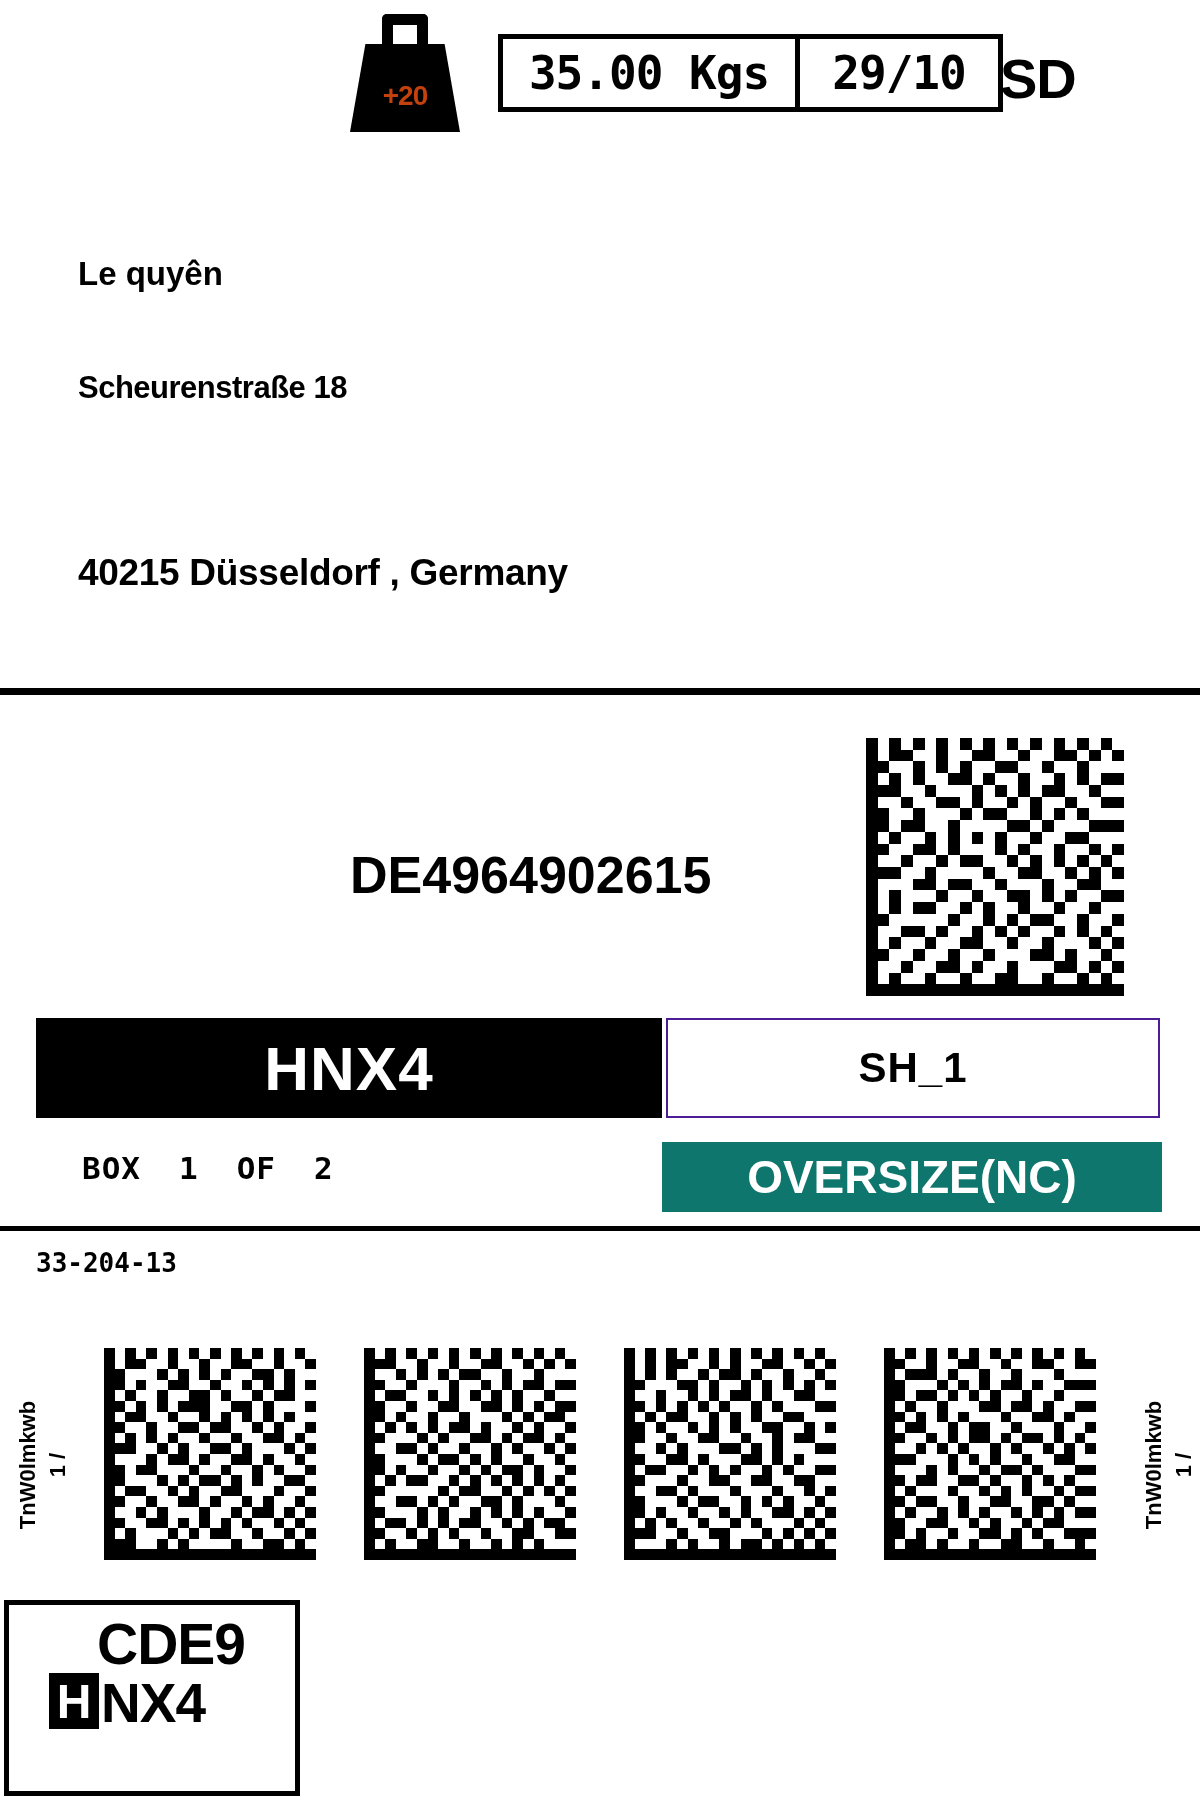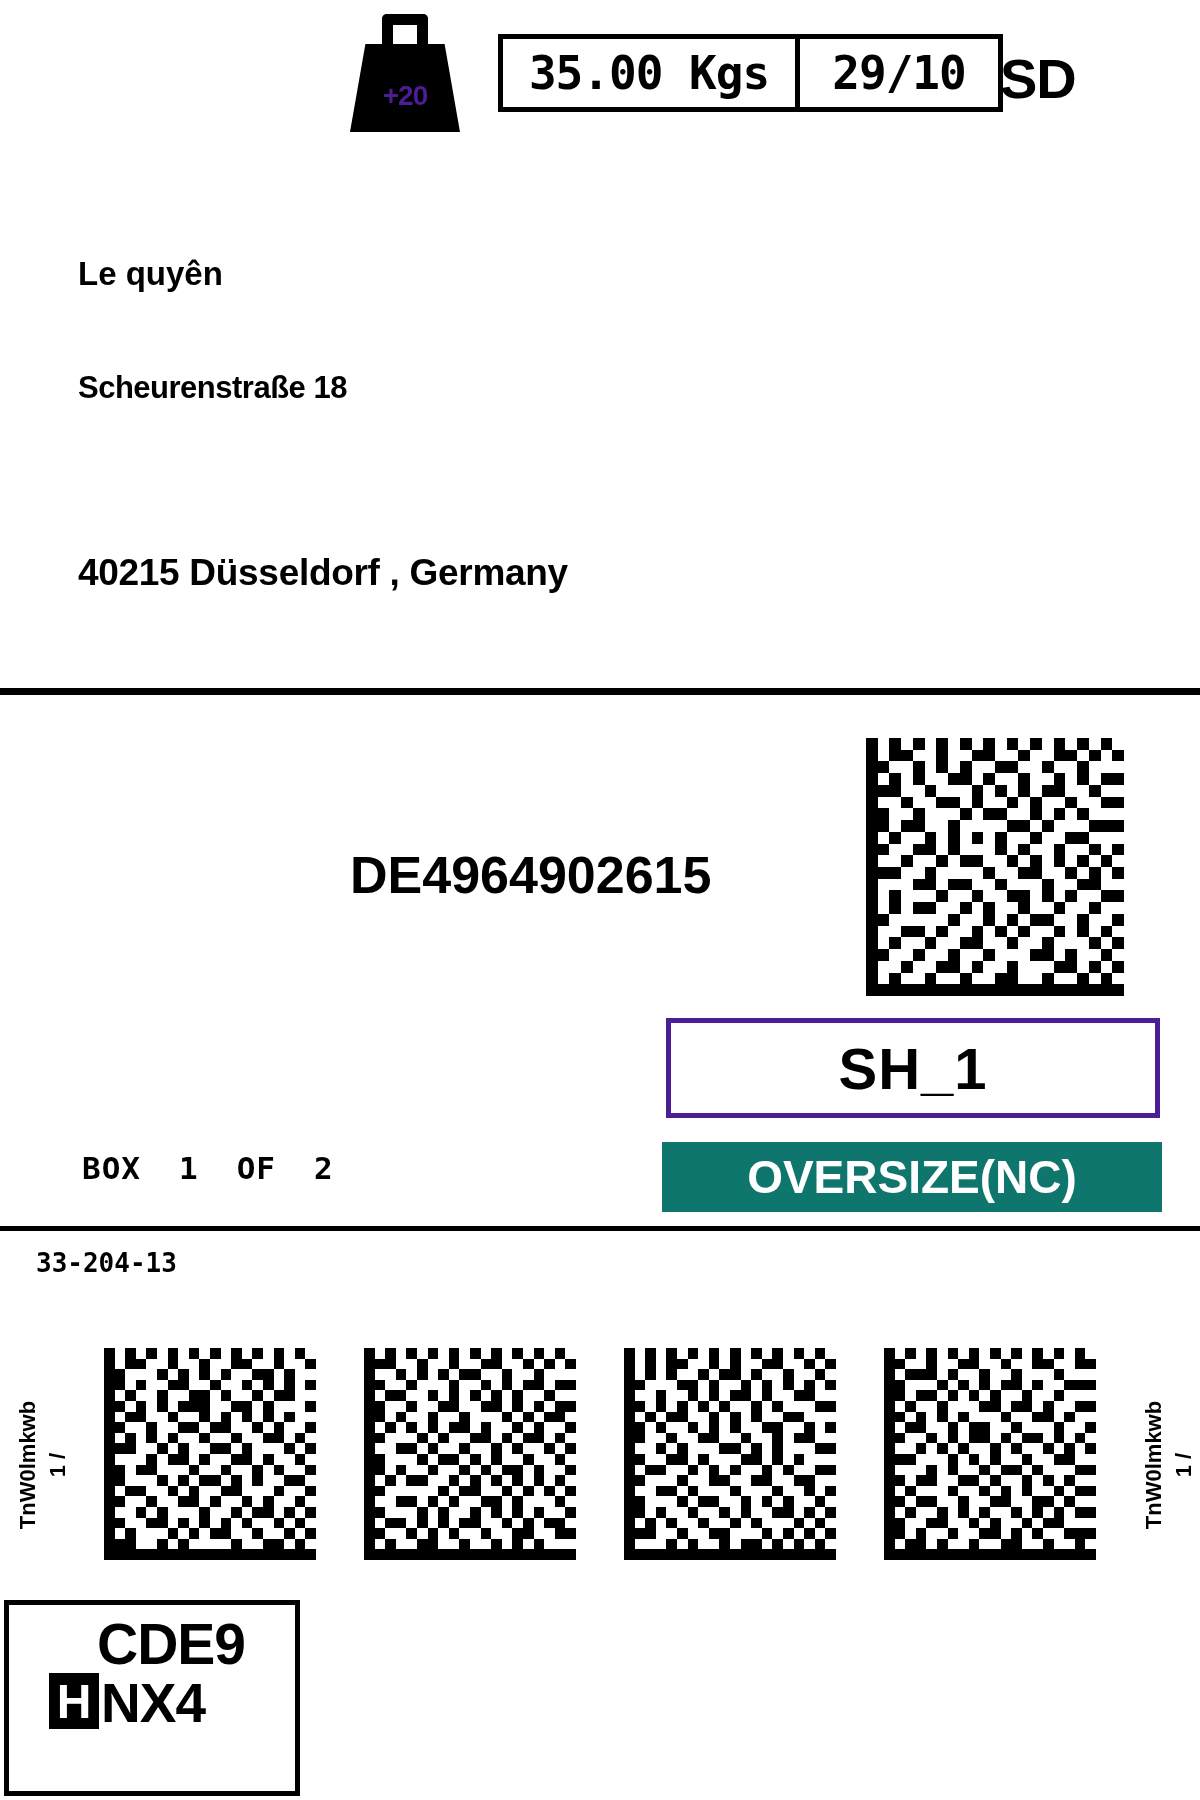--- a/index.html
+++ b/index.html
@@ -66,21 +66,21 @@
     height: 88px;
     background: #000;
     clip-path: polygon(14% 0%, 86% 0%, 100% 100%, 0% 100%);
   }
   .weight-icon .plus {
     position: absolute;
     left: 0;
     top: 66px;
     width: 110px;
     text-align: center;
-    color: #4c1d95;
+    color: #c2410c;
     font-size: 28px;
     font-weight: bold;
     letter-spacing: -1px;
   }
   .weight-box {
     position: absolute;
     left: 498px;
     top: 28px;
     height: 78px;
     border: 5px solid #000;
@@ -181,26 +181,26 @@
     font-size: 62px;
     font-weight: bold;
     letter-spacing: 1px;
   }
   .sort-right {
     position: absolute;
     left: 666px;
     top: 1018px;
     width: 494px;
     height: 100px;
-    border: 5px solid #4c1d95;
+    border: 2px solid #4c1d95;
     box-sizing: border-box;
     display: flex;
     align-items: center;
     justify-content: center;
-    font-size: 58px;
+    font-size: 42px;
     font-weight: bold;
     letter-spacing: 1px;
   }
   .box-count {
     position: absolute;
     left: 82px;
     top: 1150px;
     font-size: 31px;
     font-weight: bold;
     font-family: "DejaVu Sans Mono", monospace;
@@ -513,20 +513,21 @@
       <rect x="2" y="20" width="1" height="1"></rect>
         <rect x="5" y="20" width="1" height="1"></rect>
         <rect x="8" y="20" width="1" height="1"></rect>
         <rect x="11" y="20" width="2" height="1"></rect>
         <rect x="15" y="20" width="1" height="1"></rect>
         <rect x="18" y="20" width="1" height="1"></rect>
         <rect x="20" y="20" width="1" height="1"></rect>
     </g>
   </svg>
 
+  <div class="sort-left">HNX4</div>
   <div class="sort-right">SH_1</div>
 
   <div class="box-count">
     <span>BOX</span><span>1</span><span>OF</span><span>2</span>
   </div>
 
   <div class="oversize">OVERSIZE(NC)</div>
 
   <div class="hr-2"></div>
   <div class="route-code">33-204-13</div>

